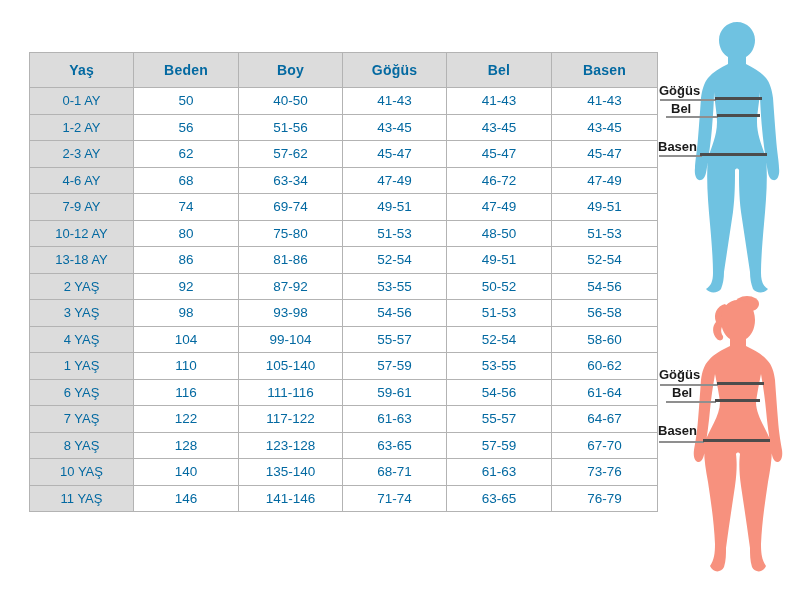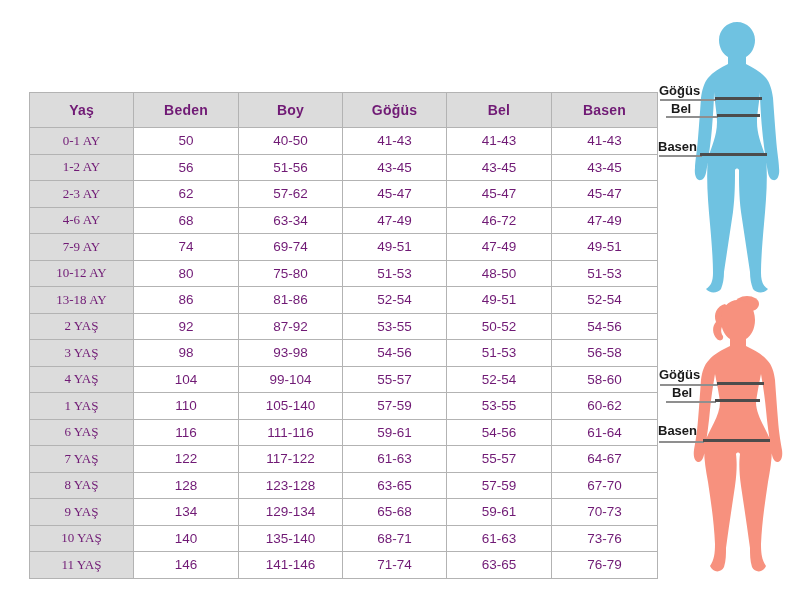--- a/index.html
+++ b/index.html
@@ -7,38 +7,37 @@
   .page {
     position:relative; width:800px; height:593px;
     background:#ffffff; overflow:hidden;
   }
 
   
   table.size-table {
     position:absolute; left:29px; top:52px;
     border-collapse:collapse; table-layout:fixed;
     width:628px;
-    color:#701a75;
-    margin-top:40px;
+    color:#0369a1;
   }
   table.size-table th, table.size-table td {
     border:1px solid #b3b3b3;
     text-align:center; vertical-align:middle;
     padding:0;
   }
   table.size-table thead th {
     background:#dcdcdc;
     height:34px;
     font-size:14px; font-weight:700;
     letter-spacing:0.2px;
   }
   table.size-table tbody tr { height:26.5px; }
   table.size-table tbody th {
     background:#dcdcdc;
-    font-weight:400; font-size:13px;font-family:Liberation Serif, serif;
+    font-weight:400; font-size:13px;
   }
   table.size-table tbody td {
     background:#ffffff;
     font-size:13.5px;
   }
   col.c-yas   { width:104px; }
   col.c-beden { width:105px; }
   col.c-boy   { width:104px; }
   col.c-gogus { width:104px; }
   col.c-bel   { width:105px; }
@@ -186,28 +185,20 @@
           <td>55-57</td>
           <td>64-67</td>
         </tr>
         <tr>
           <th>8 YAŞ</th>
           <td>128</td>
           <td>123-128</td>
           <td>63-65</td>
           <td>57-59</td>
           <td>67-70</td>
-        </tr>
-        <tr>
-          <th>9 YAŞ</th>
-          <td>134</td>
-          <td>129-134</td>
-          <td>65-68</td>
-          <td>59-61</td>
-          <td>70-73</td>
         </tr>
         <tr>
           <th>10 YAŞ</th>
           <td>140</td>
           <td>135-140</td>
           <td>68-71</td>
           <td>61-63</td>
           <td>73-76</td>
         </tr>
         <tr>

